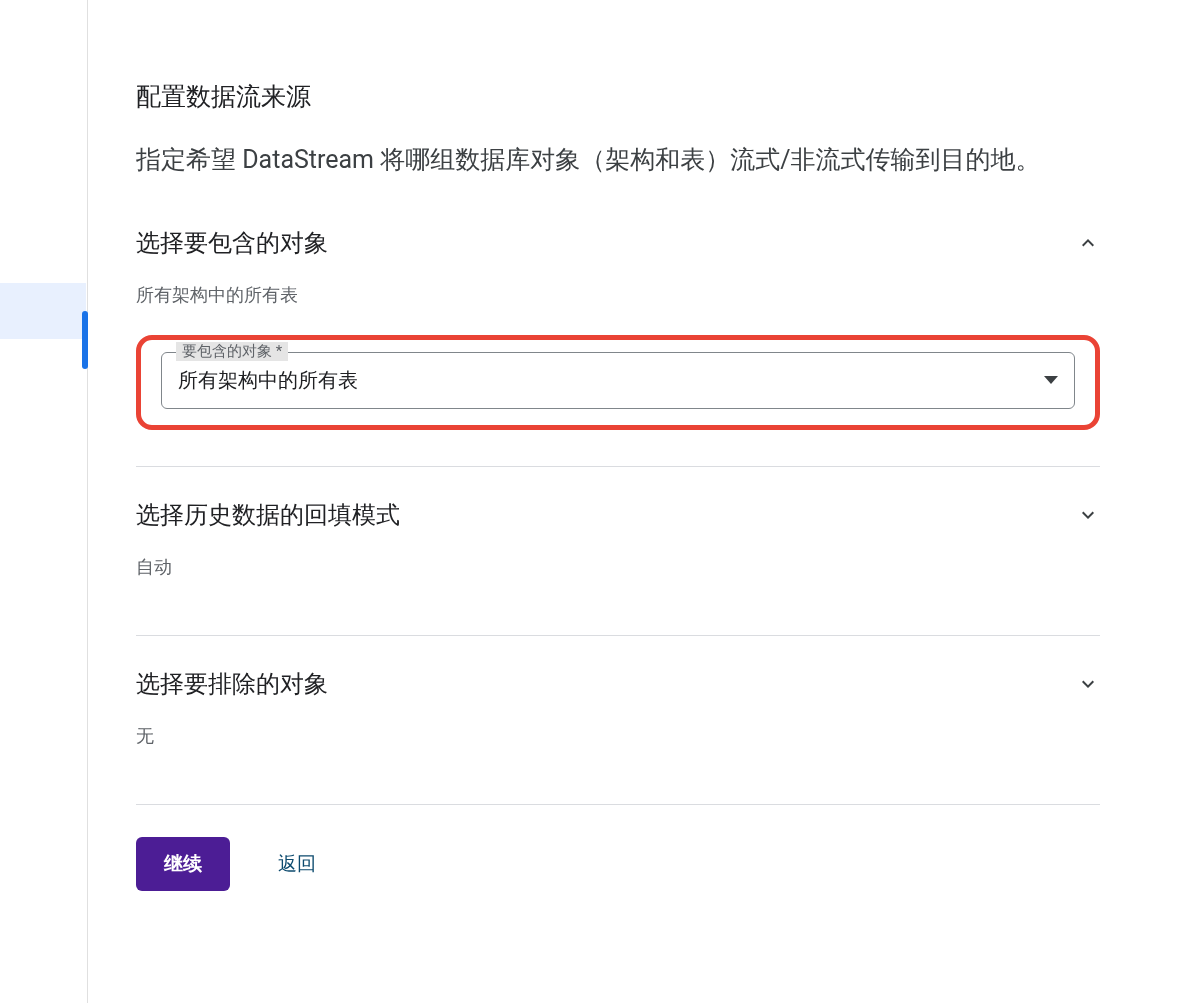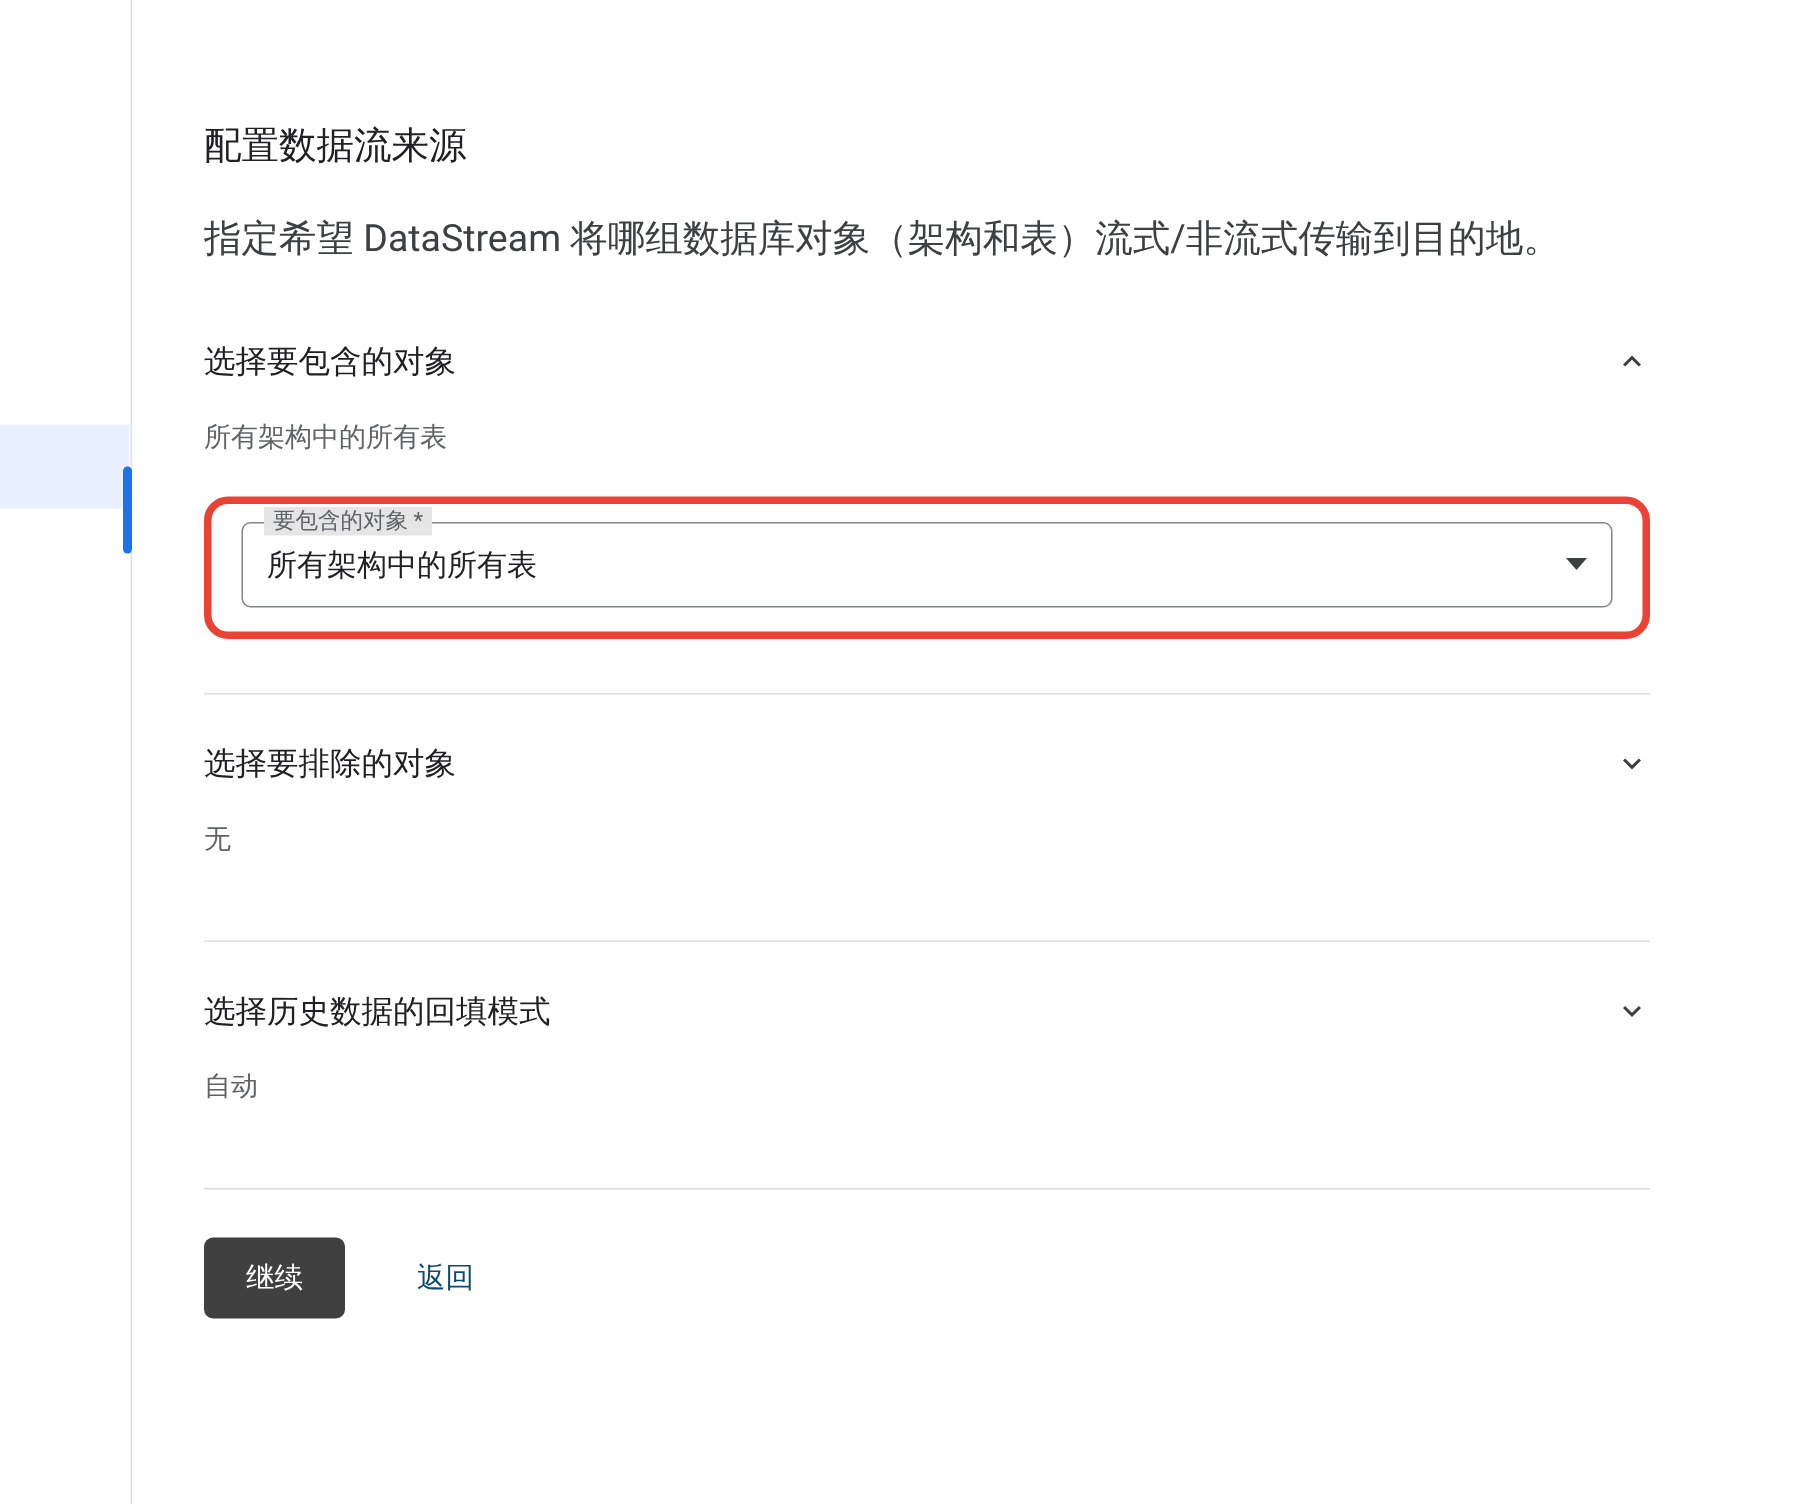--- a/index.html
+++ b/index.html
@@ -72,21 +72,21 @@
     
     .section-header {
       display: flex;
       justify-content: space-between;
       align-items: center;
       cursor: pointer;
       margin-bottom: 24px;
     }
     
     .section-title {
-      font-size: 21px;
+      font-size: 24px;
       font-weight: 500;
       color: #202124;
     }
     
     .chevron-icon {
       width: 24px;
       height: 24px;
       display: flex;
       align-items: center;
       justify-content: center;
@@ -148,26 +148,26 @@
     }
     
     .button-row {
       display: flex;
       gap: 40px;
       align-items: center;
       margin-top: 32px;
     }
     
     .btn-primary {
-      background: #404040;
+      background: #4c1d95;
       color: #fff;
       border: none;
       padding: 14px 28px;
       font-size: 19px;
-      font-weight: 400;
+      font-weight: 700;
       border-radius: 6px;
       cursor: pointer;
       text-align: right;
     }
     
     .btn-text {
       background: none;
       border: none;
       color: #0c4a6e;
       font-size: 19px;
@@ -210,40 +210,40 @@
           <div class="select-content">
             <span class="select-value">所有架构中的所有表</span>
             <div class="dropdown-arrow"></div>
           </div>
         </div>
       </div>
     </div>
 
     <div class="section">
       <div class="section-header">
+        <h2 class="section-title">选择历史数据的回填模式</h2>
+        <div class="chevron-icon">
+          <svg viewBox="0 0 24 24">
+              <path d="M7.41 8.59L12 13.17l4.59-4.58L18 10l-6 6-6-6 1.41-1.41z"></path>
+            </svg>
+        </div>
+      </div>
+      <p class="section-subtitle">自动</p>
+    </div>
+
+    <div class="section">
+      <div class="section-header">
         <h2 class="section-title">选择要排除的对象</h2>
         <div class="chevron-icon">
           <svg viewBox="0 0 24 24">
               <path d="M7.41 8.59L12 13.17l4.59-4.58L18 10l-6 6-6-6 1.41-1.41z"></path>
             </svg>
         </div>
       </div>
       <p class="section-subtitle">无</p>
     </div>
 
-    <div class="section">
-      <div class="section-header">
-        <h2 class="section-title">选择历史数据的回填模式</h2>
-        <div class="chevron-icon">
-          <svg viewBox="0 0 24 24">
-              <path d="M7.41 8.59L12 13.17l4.59-4.58L18 10l-6 6-6-6 1.41-1.41z"></path>
-            </svg>
-        </div>
-      </div>
-      <p class="section-subtitle">自动</p>
-    </div>
-
     <div class="button-row section-no-border">
       <button class="btn-primary">继续</button>
       <button class="btn-text">返回</button>
     </div>
   </div>
 </div>
 
 </body></html>

